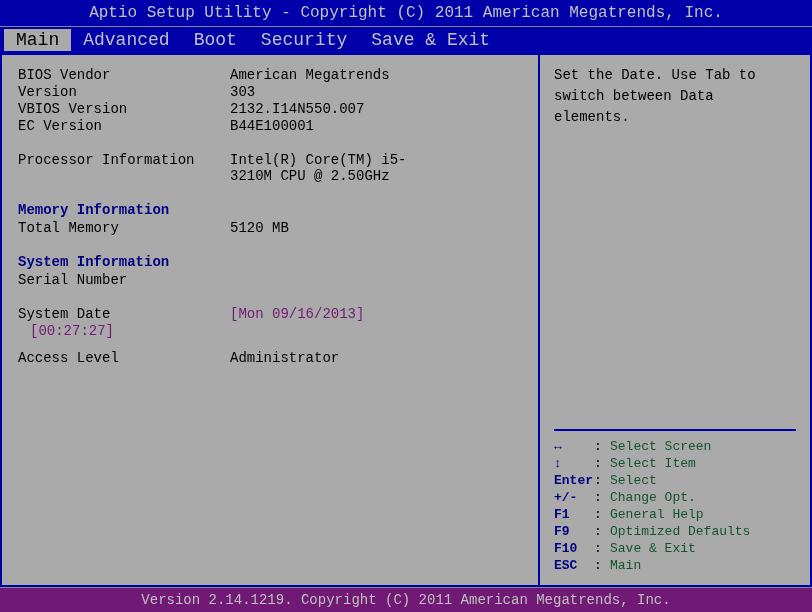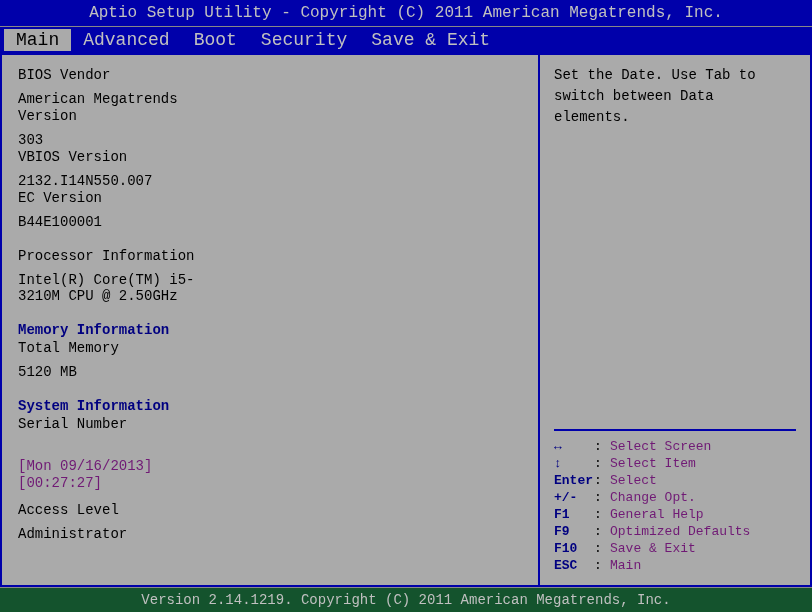--- a/index.html
+++ b/index.html
@@ -75,32 +75,32 @@
     }
 
     .info-section-title {
       color: #000080;
       font-weight: bold;
       margin-bottom: 2px;
     }
 
     .info-row {
       display: flex;
-      flex-direction: column;
+      flex-direction: row;
       margin-bottom: 1px;
-      gap: 8px;
     }
 
     .info-label {
       width: 200px;
       color: #000000;
     }
 
     .info-value {
       color: #000000;
+      margin-left: 12px;
     }
 
     .info-value.highlight {
       color: #701a75;
     }
 
     .spacer {
       height: 10px;
     }
 
@@ -139,26 +139,26 @@
       color: #000080;
       font-weight: bold;
     }
 
     .key-colon {
       width: 16px;
       color: #000000;
     }
 
     .key-desc {
-      color: #701a75;
+      color: #14532d;
     }
 
     
     #footer {
-      background: #14532d;
+      background: #701a75;
       color: #c0c0c0;
       text-align: center;
       padding: 4px 0;
       font-size: 14px;
       border-top: 1px solid #888;
     }
   </style>
 </head>
 <body>
 
@@ -225,20 +225,21 @@
         <div class="info-section-title">System Information</div>
         <div class="info-row">
           <span class="info-label">Serial Number</span>
           <span class="info-value"></span>
         </div>
       </div>
 
       <div class="spacer"></div>
 
       <div class="info-row">
+        <span class="info-label">System Date</span>
         <span class="info-value highlight">[Mon 09/16/2013]</span>
       </div>
 
       <div class="info-row">
         <span class="info-value highlight">[00:27:27]</span>
       </div>
 
       <div class="spacer"></div>
 
       <div class="info-row">

